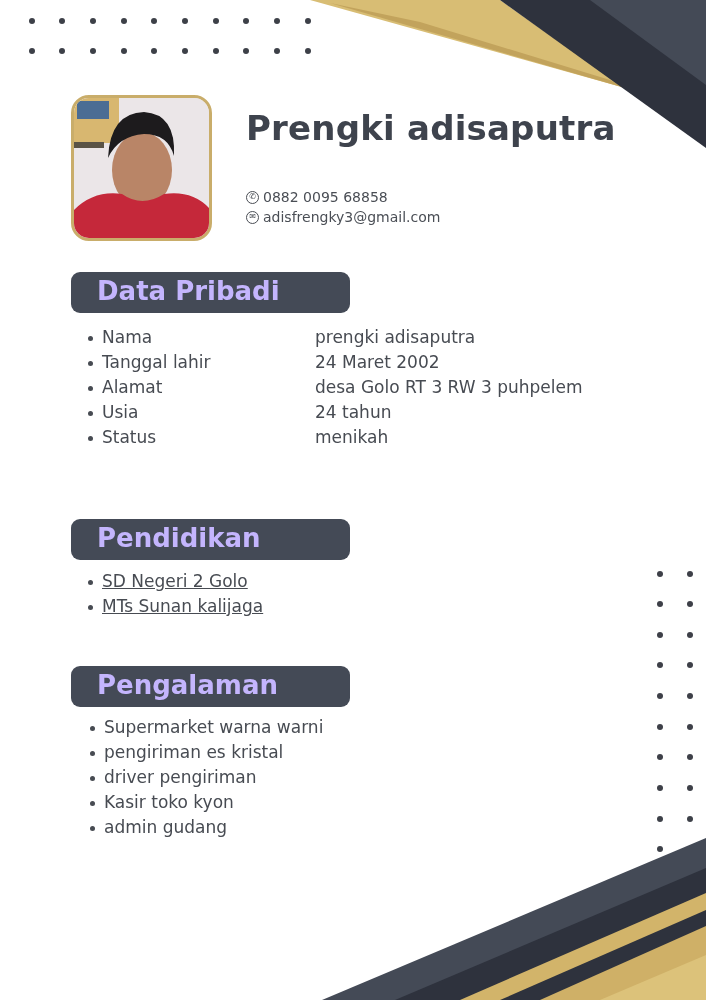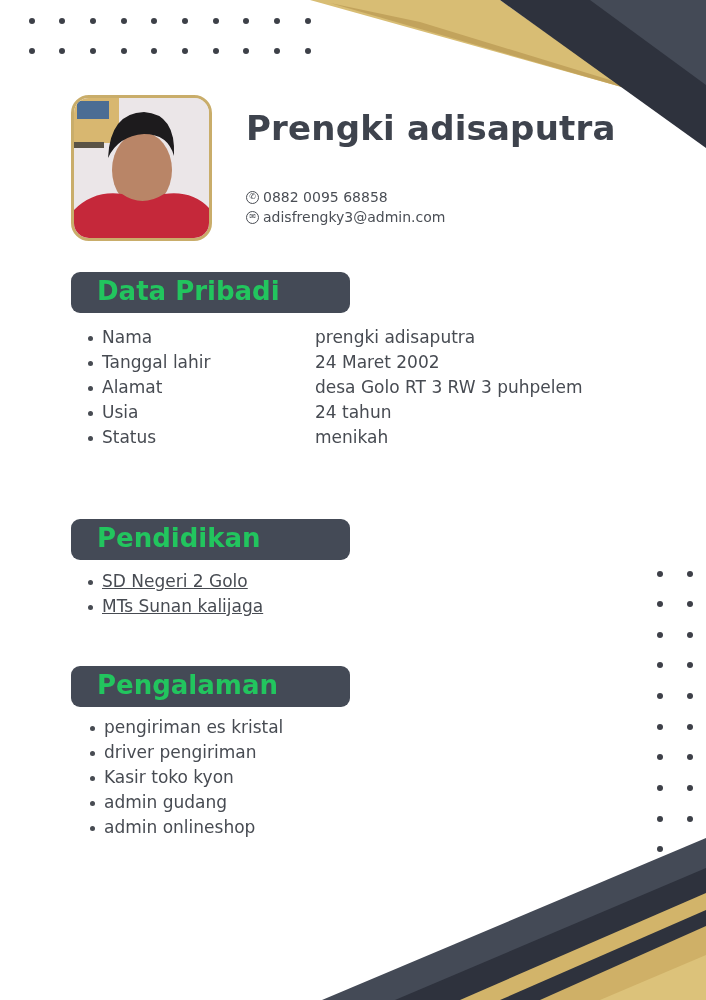--- a/index.html
+++ b/index.html
@@ -15,21 +15,21 @@
   .name { position: absolute; left: 246px; top: 108px; font-size: 34px; font-weight: bold;
           color: #3e434d; letter-spacing: 0.2px; white-space: nowrap; }
 
   .contact { position: absolute; left: 246px; font-size: 14px; color: #4a4e55; display: flex; align-items: center; white-space: nowrap; }
   .contact .ico { width: 13px; height: 13px; border: 1px solid #4a4e55; border-radius: 50%; margin-right: 4px;
                   display: inline-flex; align-items: center; justify-content: center; font-size: 8px; line-height: 1; box-sizing: border-box; }
   .contact.phone { top: 189px; }
   .contact.email { top: 209px; }
 
   .pill { position: absolute; left: 71px; width: 279px; height: 41px; background: #444a56; border-radius: 9px; }
-  .pill span { position: absolute; left: 26px; top: 4px; font-size: 26px; font-weight: bold; color: #22c55e; white-space: nowrap; }
+  .pill span { position: absolute; left: 26px; top: 4px; font-size: 26px; font-weight: bold; color: #c4b5fd; white-space: nowrap; }
   .pill.p1 { top: 272px; }
   .pill.p2 { top: 519px; }
   .pill.p3 { top: 666px; }
 
   .list { position: absolute; margin: 0; padding: 0; list-style: none; font-size: 17px; color: #474b52; }
   .list li { height: 25px; line-height: 25px; position: relative; padding-left: 14px; white-space: nowrap; }
   .list li::before { content: ""; position: absolute; left: 0; top: 11px; width: 5px; height: 5px; border-radius: 50%; background: #474b52; }
   .list .k { display: inline-block; width: 213px; }
 
   .l1 { left: 88px; top: 325px; }
@@ -111,21 +111,21 @@
 </div>
 
 <div class="name">Prengki adisaputra</div>
 
 <div class="contact phone">
   <span class="ico">✆</span>
   <span>0882 0095 68858</span>
 </div>
 <div class="contact email">
   <span class="ico">✉</span>
-  <span>adisfrengky3@admin.com</span>
+  <span>adisfrengky3@gmail.com</span>
 </div>
 
 <div class="pill p1">
   <span>Data Pribadi</span>
 </div>
 <ul class="list l1">
   <li><span class="k">Nama</span><span>prengki adisaputra</span></li>
   <li><span class="k">Tanggal lahir</span><span>24 Maret 2002</span></li>
   <li><span class="k">Alamat</span><span>desa Golo RT 3 RW 3 puhpelem</span></li>
   <li><span class="k">Usia</span><span>24 tahun</span></li>
@@ -137,18 +137,18 @@
 </div>
 <ul class="list l2">
   <li>SD Negeri 2 Golo</li>
   <li>MTs Sunan kalijaga</li>
 </ul>
 
 <div class="pill p3">
   <span>Pengalaman</span>
 </div>
 <ul class="list l3">
+  <li>Supermarket warna warni</li>
   <li>pengiriman es kristal</li>
   <li>driver pengiriman</li>
   <li>Kasir toko kyon</li>
   <li>admin gudang</li>
-  <li>admin onlineshop</li>
 </ul>
 
 </body></html>

